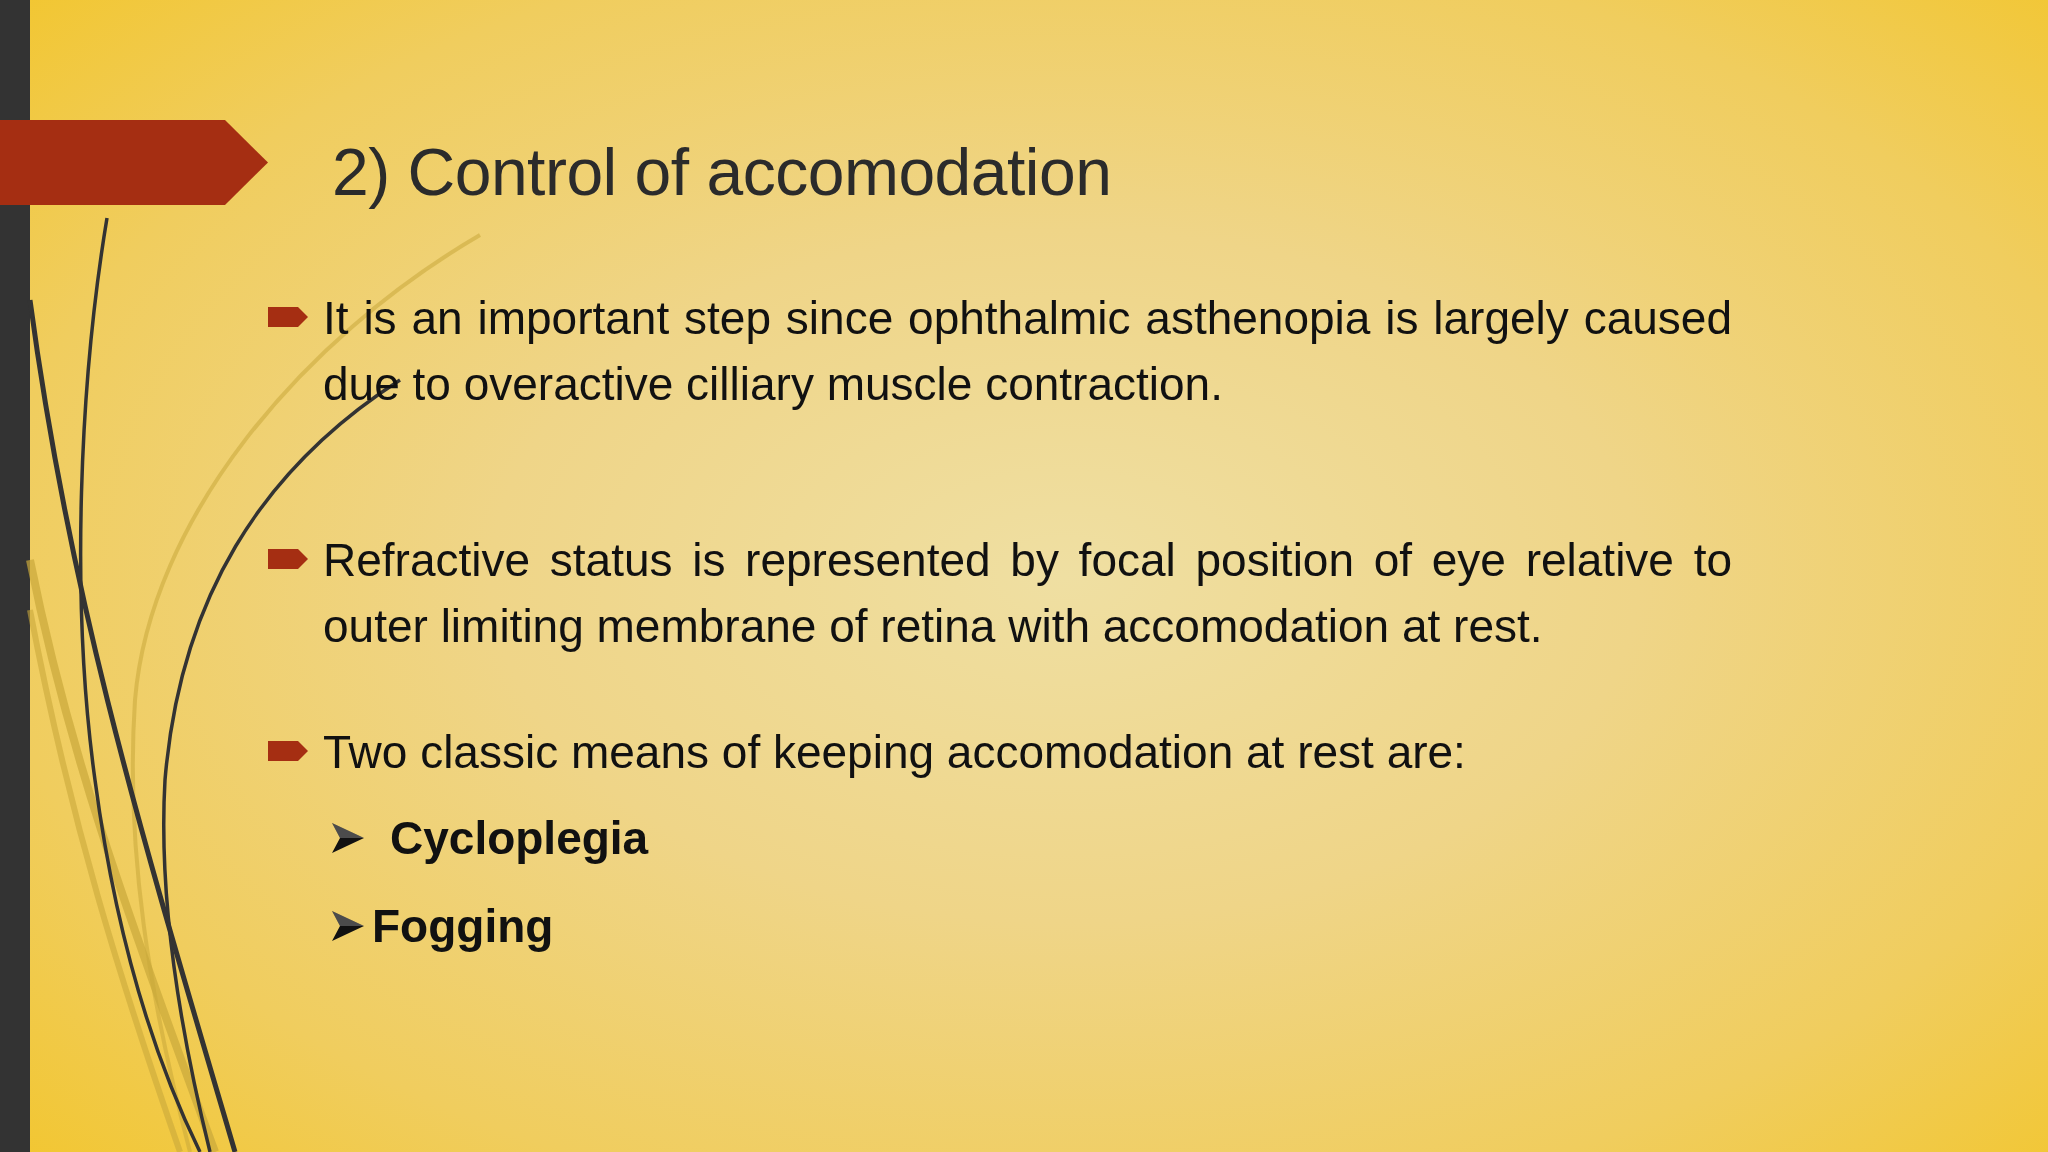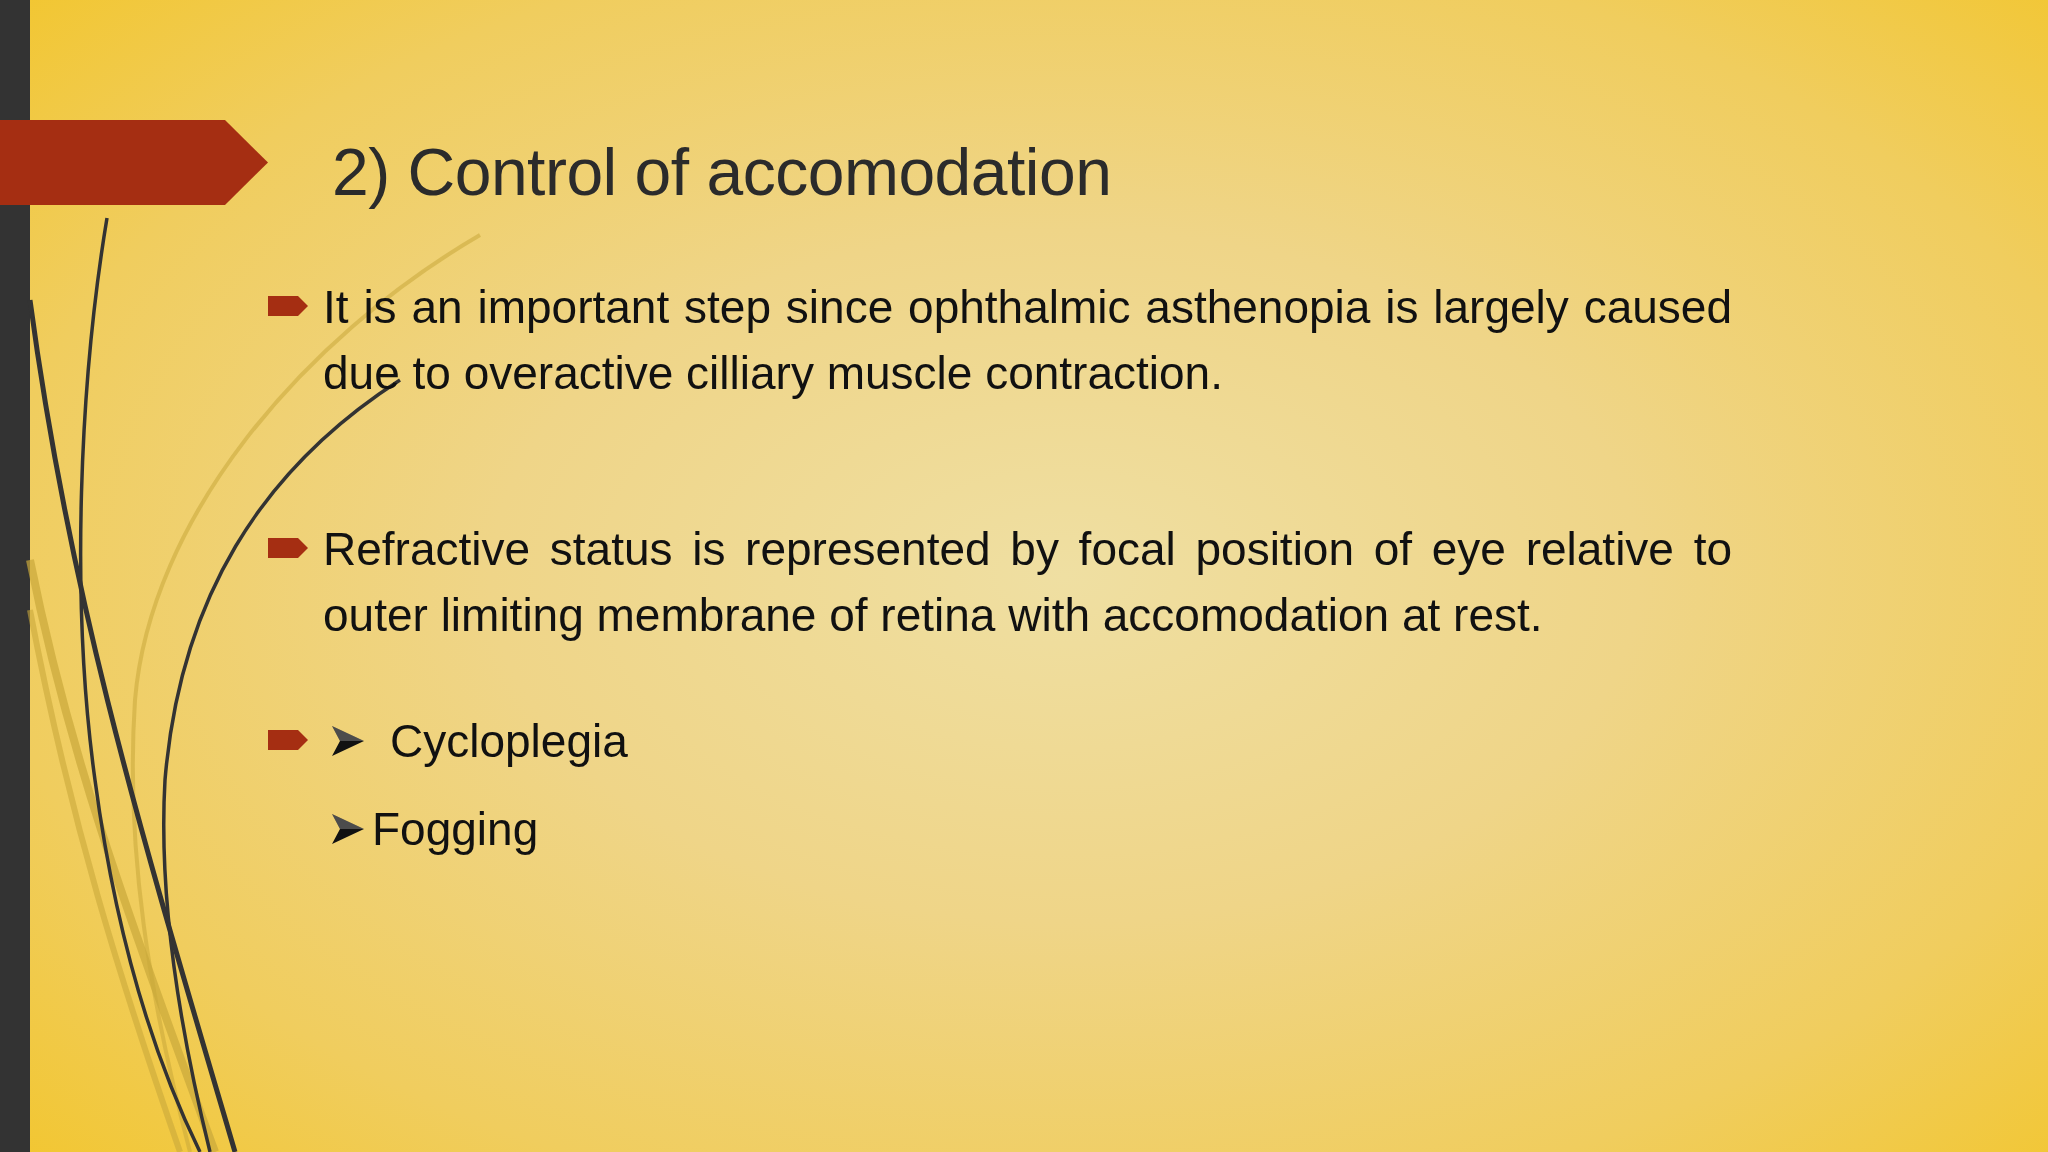--- a/index.html
+++ b/index.html
@@ -36,41 +36,42 @@
     left: 300px; top: 122px;
     font-size: 66px;
     color: #2b2b2b;
     letter-spacing: -0.5px;
     white-space: nowrap;
     line-height: 100px;
     margin-left: 32px;
   }
   .content {
     position: absolute;
-    left: 268px; top: 274px;
+    left: 268px; top: 285px;
     width: 1464px;
   }
   .bullet {
     position: relative;
     padding-left: 55px;
     font-size: 46px;
     line-height: 66px;
     color: #111111;
     text-align: justify;
     text-align-last: left;
   }
   .bullet-1 { margin-bottom: 110px; }
   .bullet-2 { margin-bottom: 60px; }
   .bullet-marker {
     position: absolute;
     left: 0; top: 20px;
     width: 42px; height: 24px;
   }
   .sub-list {
     margin-top: 20px;
+    font-weight: bold;
   }
   .sub-bullet {
     position: relative;
     padding-left: 60px;
     margin-left: 62px;
     font-size: 46px;
     line-height: 66px;
     color: #111111;
     margin-bottom: 22px;
     white-space: nowrap;
@@ -116,20 +117,21 @@
     <svg class="bullet-marker" viewBox="0 0 42 24" xmlns="http://www.w3.org/2000/svg">
       <polygon points="0,2 30,2 40,12 30,22 0,22" fill="#a52e12"></polygon>
     </svg>
     <span>Refractive status is represented by focal position of eye relative to outer limiting membrane of retina with accomodation at rest.</span>
   </div>
 
   <div class="bullet bullet-3">
     <svg class="bullet-marker" viewBox="0 0 42 24" xmlns="http://www.w3.org/2000/svg">
       <polygon points="0,2 30,2 40,12 30,22 0,22" fill="#a52e12"></polygon>
     </svg>
+    <span>Two classic means of keeping accomodation at rest are:</span>
   </div>
 
   <div class="sub-list">
     <div class="sub-bullet">
       <svg class="sub-marker" viewBox="0 0 36 34" xmlns="http://www.w3.org/2000/svg">
         <polygon points="2,2 34,17 2,32 10,17" fill="#111111"></polygon>
         <polygon points="2,2 34,17 10,17" fill="#ffffff" opacity="0.25"></polygon>
       </svg>
       <span>Cycloplegia</span>
     </div>

